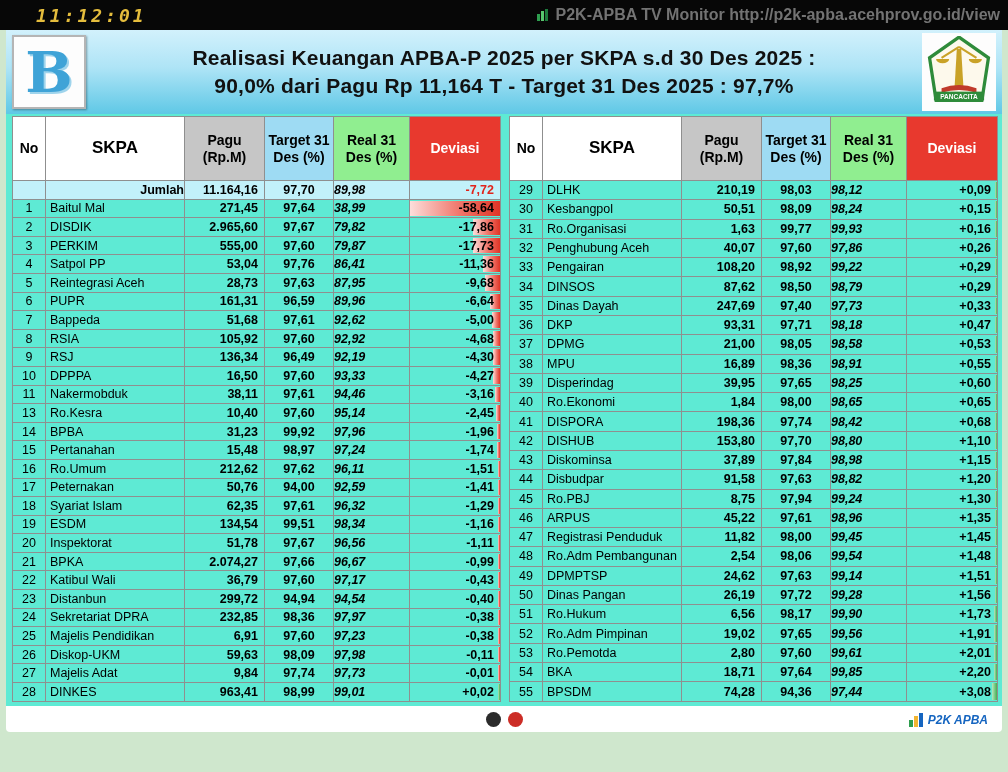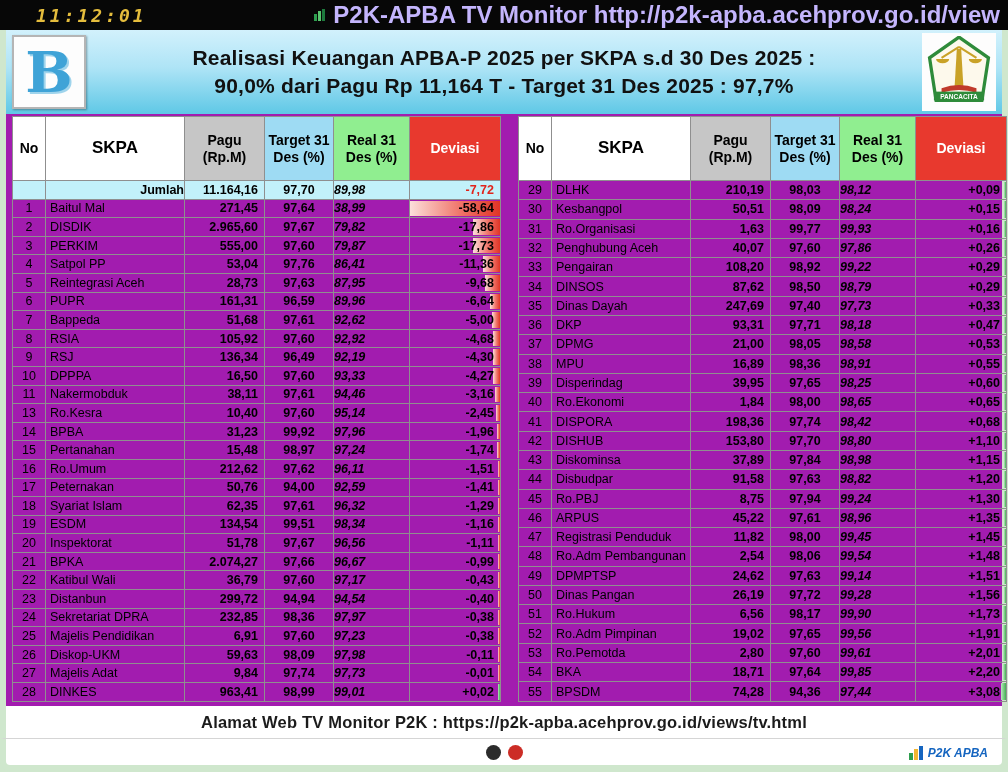--- a/index.html
+++ b/index.html
@@ -14,21 +14,21 @@
   
   .topbar {
     height:30px; background:#070707; display:flex; align-items:center; padding:0 8px;
   }
   .clock {
     font-family:"DejaVu Sans Mono", monospace; font-weight:bold; font-style:italic;
     color:#e5bd3d; font-size:18px; letter-spacing:3px; margin-left:28px;
   }
   .topbar-title {
     margin-left:auto; display:flex; align-items:center; gap:6px;
-    color:#c4b5fd; font-weight:bold; font-size:24px; white-space:nowrap; overflow:hidden;
+    color:#737373; font-weight:bold; font-size:16px; white-space:nowrap; overflow:hidden;
   }
   .favicon { width:14px; height:14px; flex:0 0 auto; }
 
   
   .header {
     height:84px; background:linear-gradient(to bottom,#d2f1fc 0%,#aee4f6 45%,#5fc8e6 100%);
     display:flex; align-items:center; padding:4px 6px; gap:8px;
     border-left:6px solid #cfe7cd; border-right:6px solid #cfe7cd;
   }
   .b-logo {
@@ -39,21 +39,21 @@
     text-shadow:2px 2px 0 #9fd4ec;
   }
   .title-wrap { flex:1; text-align:center; color:#111; }
   .title-line { font-size:21px; font-weight:bold; line-height:1.35; letter-spacing:.2px; }
   .crest-box {
     width:74px; height:78px; background:#fdfdfd; display:flex; align-items:center; justify-content:center;
   }
 
   
   .tables {
-    height:592px; background:#a21caf; display:flex; gap:17px; padding:2px 6px 4px 6px;
+    height:592px; background:#5eead4; display:flex; gap:8px; padding:2px 6px 4px 6px;
     border-left:6px solid #cfe7cd; border-right:6px solid #cfe7cd;
   }
   .tbl-half { flex:1; }
   table { width:100%; height:586px; border-collapse:collapse; table-layout:fixed; }
   th,td { border:1px solid #8f8f8f; font-size:12.5px; color:#000; overflow:hidden; white-space:nowrap; }
   thead th { height:64px; font-size:14px; font-weight:bold; line-height:1.2; text-align:center; background:#fff; }
   th.h-pagu { background:#c6c6c6; }
   th.h-target { background:#9edbf3; }
   th.h-real { background:#90ee90; }
   th.h-dev { background:#e8392e; color:#fff; }
@@ -615,23 +615,20 @@
               <td class="c-target">94,36</td>
               <td class="c-real">97,44</td>
               <td class="c-dev"><span class="devbar pos" style="width:5.3%"></span><span class="devtext">+3,08</span></td>
             </tr>
           </tbody>
       </table>
     </div>
 
   </div>
 
-  <div class="footer-bar">
-    <span class="footer-text">Alamat Web TV Monitor P2K : https://p2k-apba.acehprov.go.id/views/tv.html</span>
-  </div>
 
   <div class="bottom-strip">
     <span class="dot dot-black"></span>
     <span class="dot dot-red"></span>
     <div class="brand">
       <svg width="15" height="15" viewBox="0 0 15 15">
         <rect x="0" y="8" width="4" height="7" fill="#2e9e4f"></rect>
         <rect x="5" y="4" width="4" height="11" fill="#f2b632"></rect>
         <rect x="10" y="1" width="4" height="14" fill="#1565c0"></rect>
       </svg>

